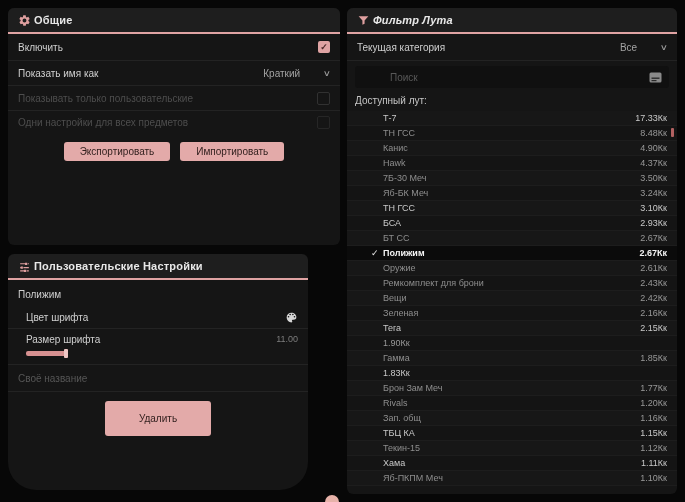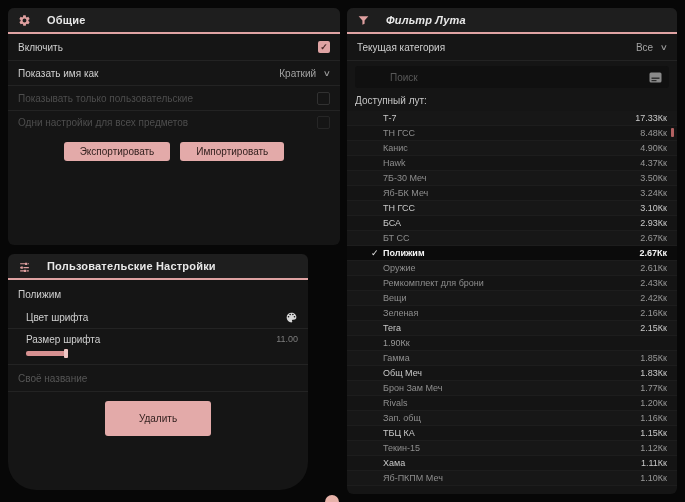--- a/index.html
+++ b/index.html
@@ -6,36 +6,36 @@
   body{
     width:685px;height:502px;position:relative;overflow:hidden;
     background:#070707;
     font-family:"Liberation Sans",sans-serif;
     -webkit-font-smoothing:antialiased;
   }
   .panel{position:absolute;background:#151515;border-radius:6px;}
   .panel-header{
     height:24px;background:#1e1e1e;border-radius:6px 6px 0 0;
     border-bottom:2px solid #dfa3a3;
-    display:flex;align-items:center;gap:16px;padding:0 10px;
+    display:flex;align-items:center;gap:3px;padding:0 10px;
   }
   .panel-title{font-size:11px;font-weight:bold;color:#e8e8e8;letter-spacing:.2px;}
   .panel-title.italic{font-style:italic;}
   .hicon{width:13px;height:13px;flex:0 0 auto;}
   .hicon svg{width:13px;height:13px;display:block;fill:#dfa0a0;}
 
   
   .srow{
     height:24px;display:flex;align-items:center;justify-content:space-between;
     padding:0 10px;border-bottom:1px solid #232323;
   }
   .srow:last-child{border-bottom:none;}
   .slabel{font-size:10px;color:#cfcfcf;}
   .slabel.dim{color:#4d4d4d;}
-  .dropdown{display:flex;align-items:center;gap:8px;cursor:pointer;}
+  .dropdown{display:flex;align-items:center;gap:24px;cursor:pointer;}
   .dropdown .val{font-size:10px;color:#a3a3a3;}
   .chev{font-size:8px;color:#9a9a9a;transform:scaleX(1.4);}
 
   .checkbox{
     width:12px;height:12px;border-radius:2px;background:#dfa3a3;
     display:flex;align-items:center;justify-content:center;
     font-size:9px;color:#4a2727;font-weight:bold;line-height:1;
   }
   .checkbox.off{background:transparent;border:1px solid #313131;width:11px;height:11px;}
   .checkbox.off.faint{border-color:#262626;}
@@ -271,21 +271,20 @@
 
     <span class="loot-val">1.90Кк</span>
   </div>
       <div class="loot-row">
 
     <span class="loot-name">Гамма</span>
     <span class="loot-val">1.85Кк</span>
   </div>
       <div class="loot-row bright">
 
-    <span class="loot-name">Общ Меч</span>
     <span class="loot-val">1.83Кк</span>
   </div>
       <div class="loot-row">
 
     <span class="loot-name">Брон Зам Меч</span>
     <span class="loot-val">1.77Кк</span>
   </div>
       <div class="loot-row">
 
     <span class="loot-name">Rivals</span>

